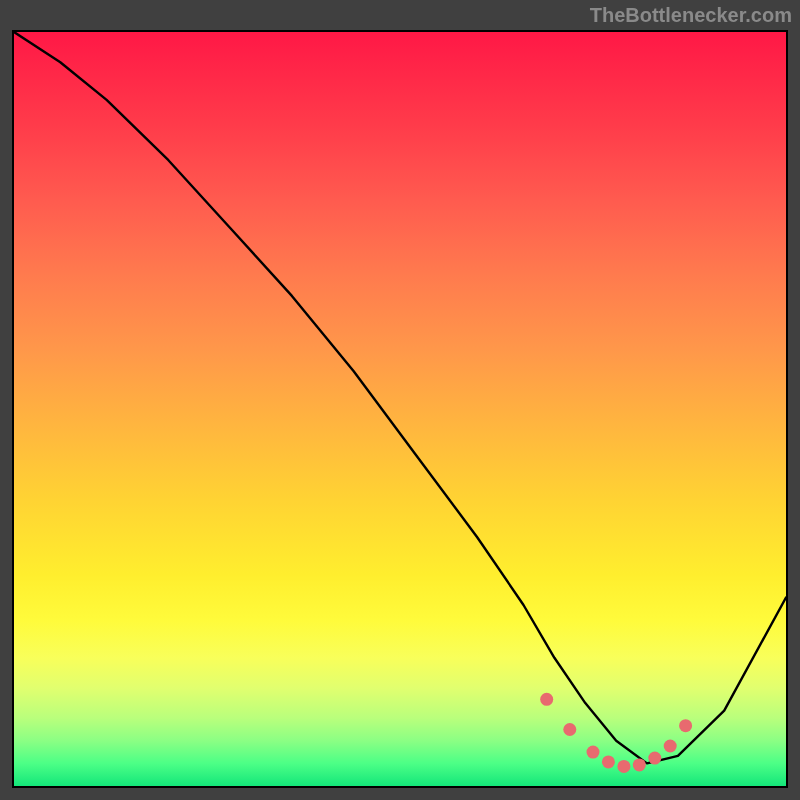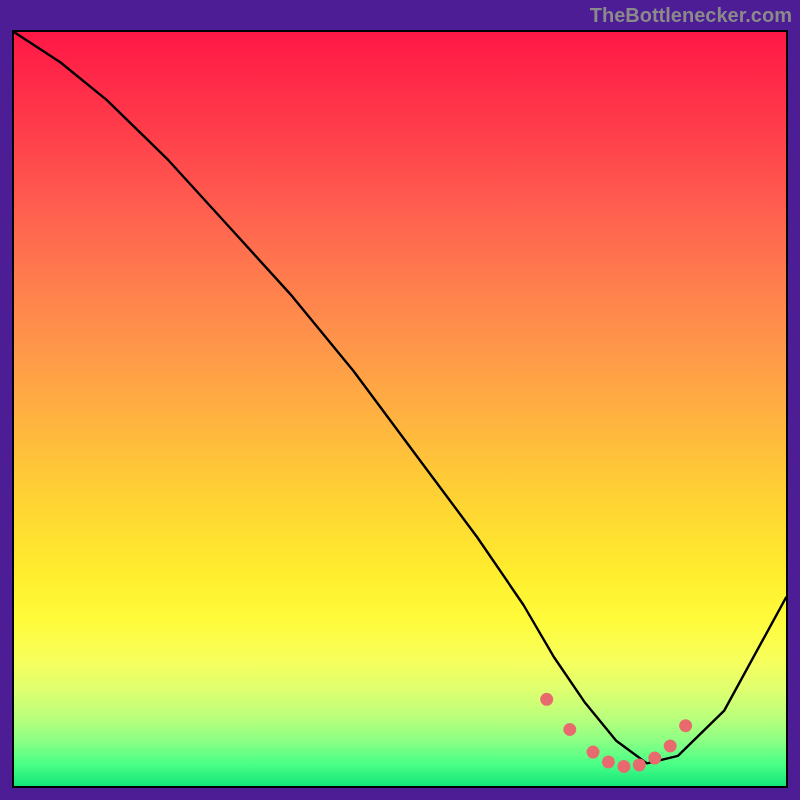--- a/index.html
+++ b/index.html
@@ -5,21 +5,21 @@
   body {
     margin: 0;
     padding: 0;
     background: #fff;
     font-family: Arial, Helvetica, sans-serif;
   }
   .wrap {
     position: relative;
     width: 800px;
     height: 800px;
-    background: #4c1d95;
+    background: #404040;
   }
   .attribution {
     position: absolute;
     top: 4px;
     right: 8px;
     font-size: 20px;
     font-weight: bold;
     color: #8a8a8a;
   }
   .plot {

